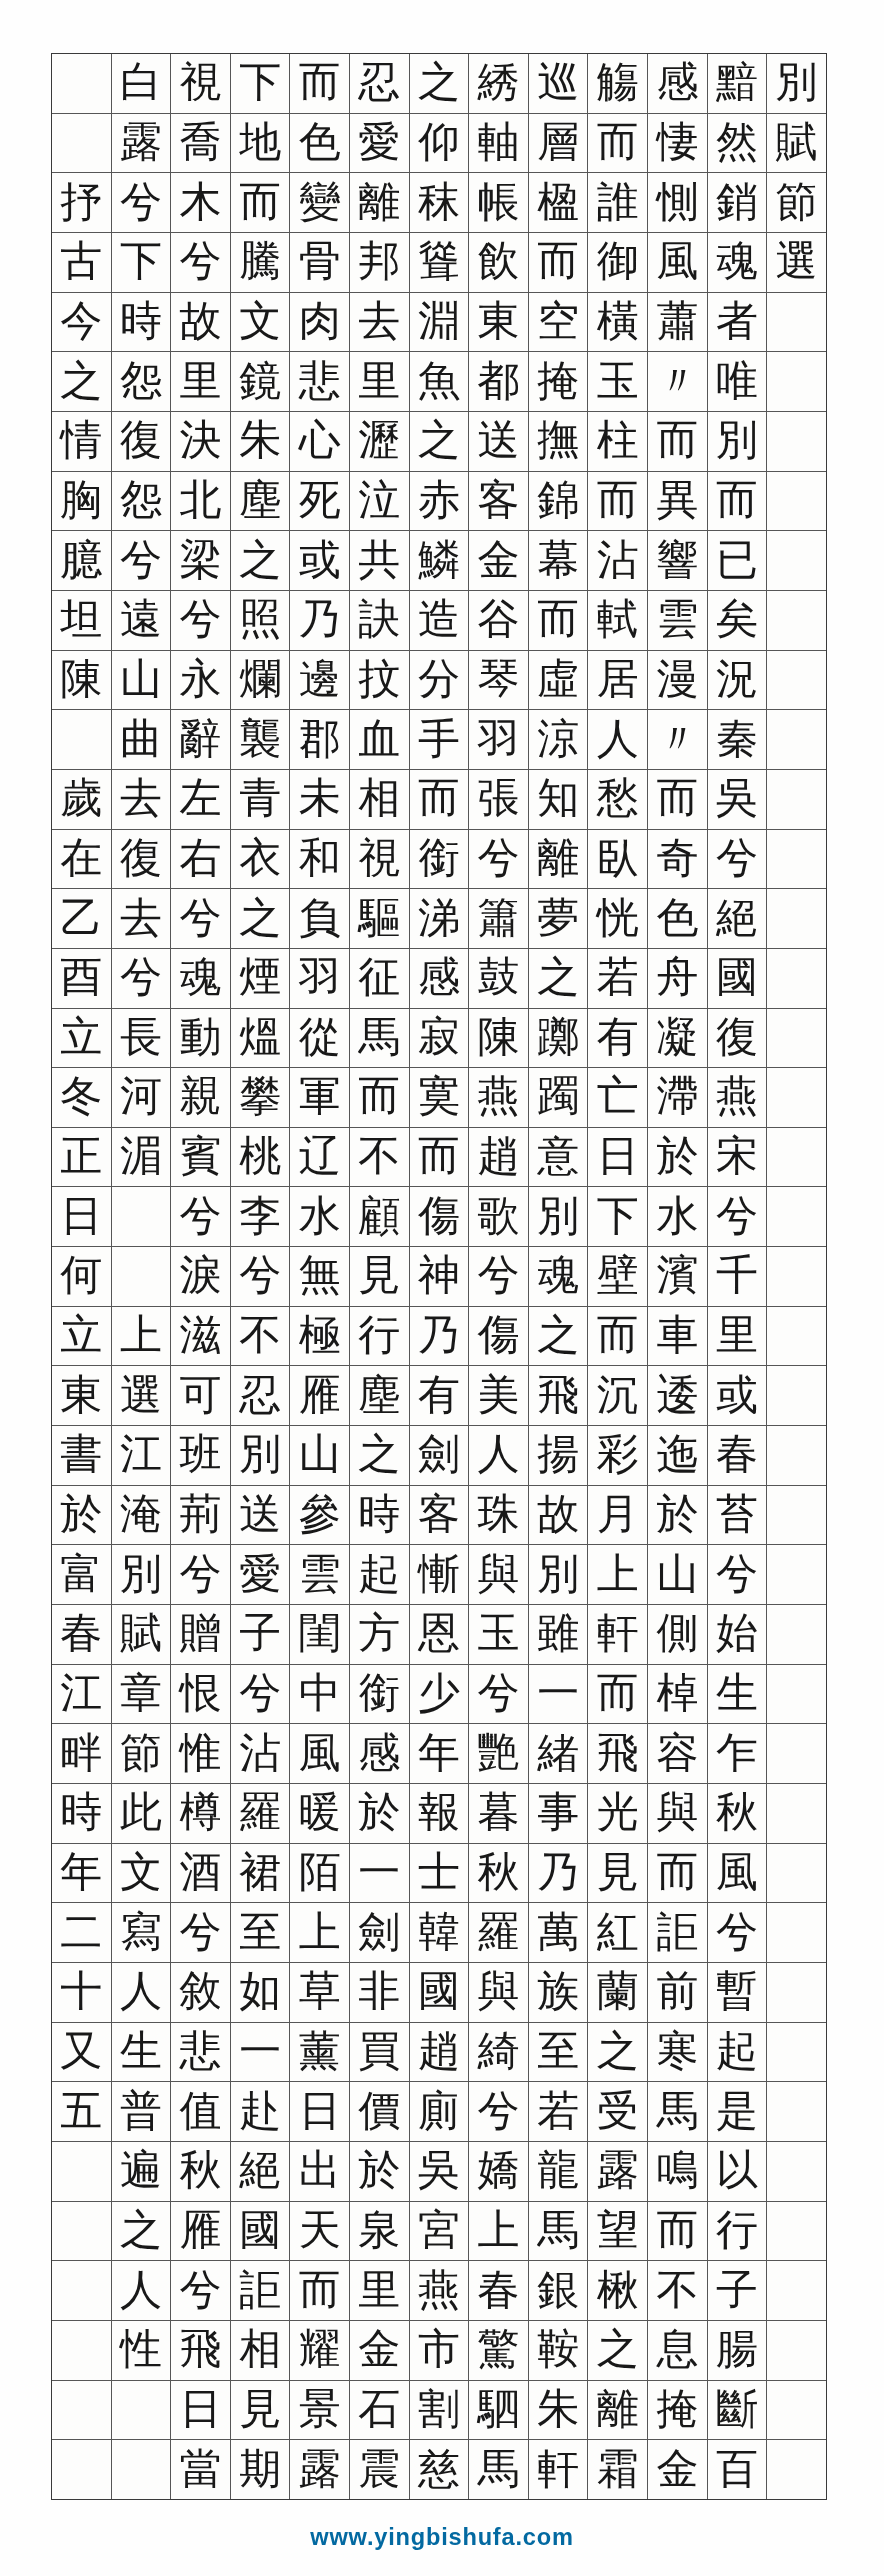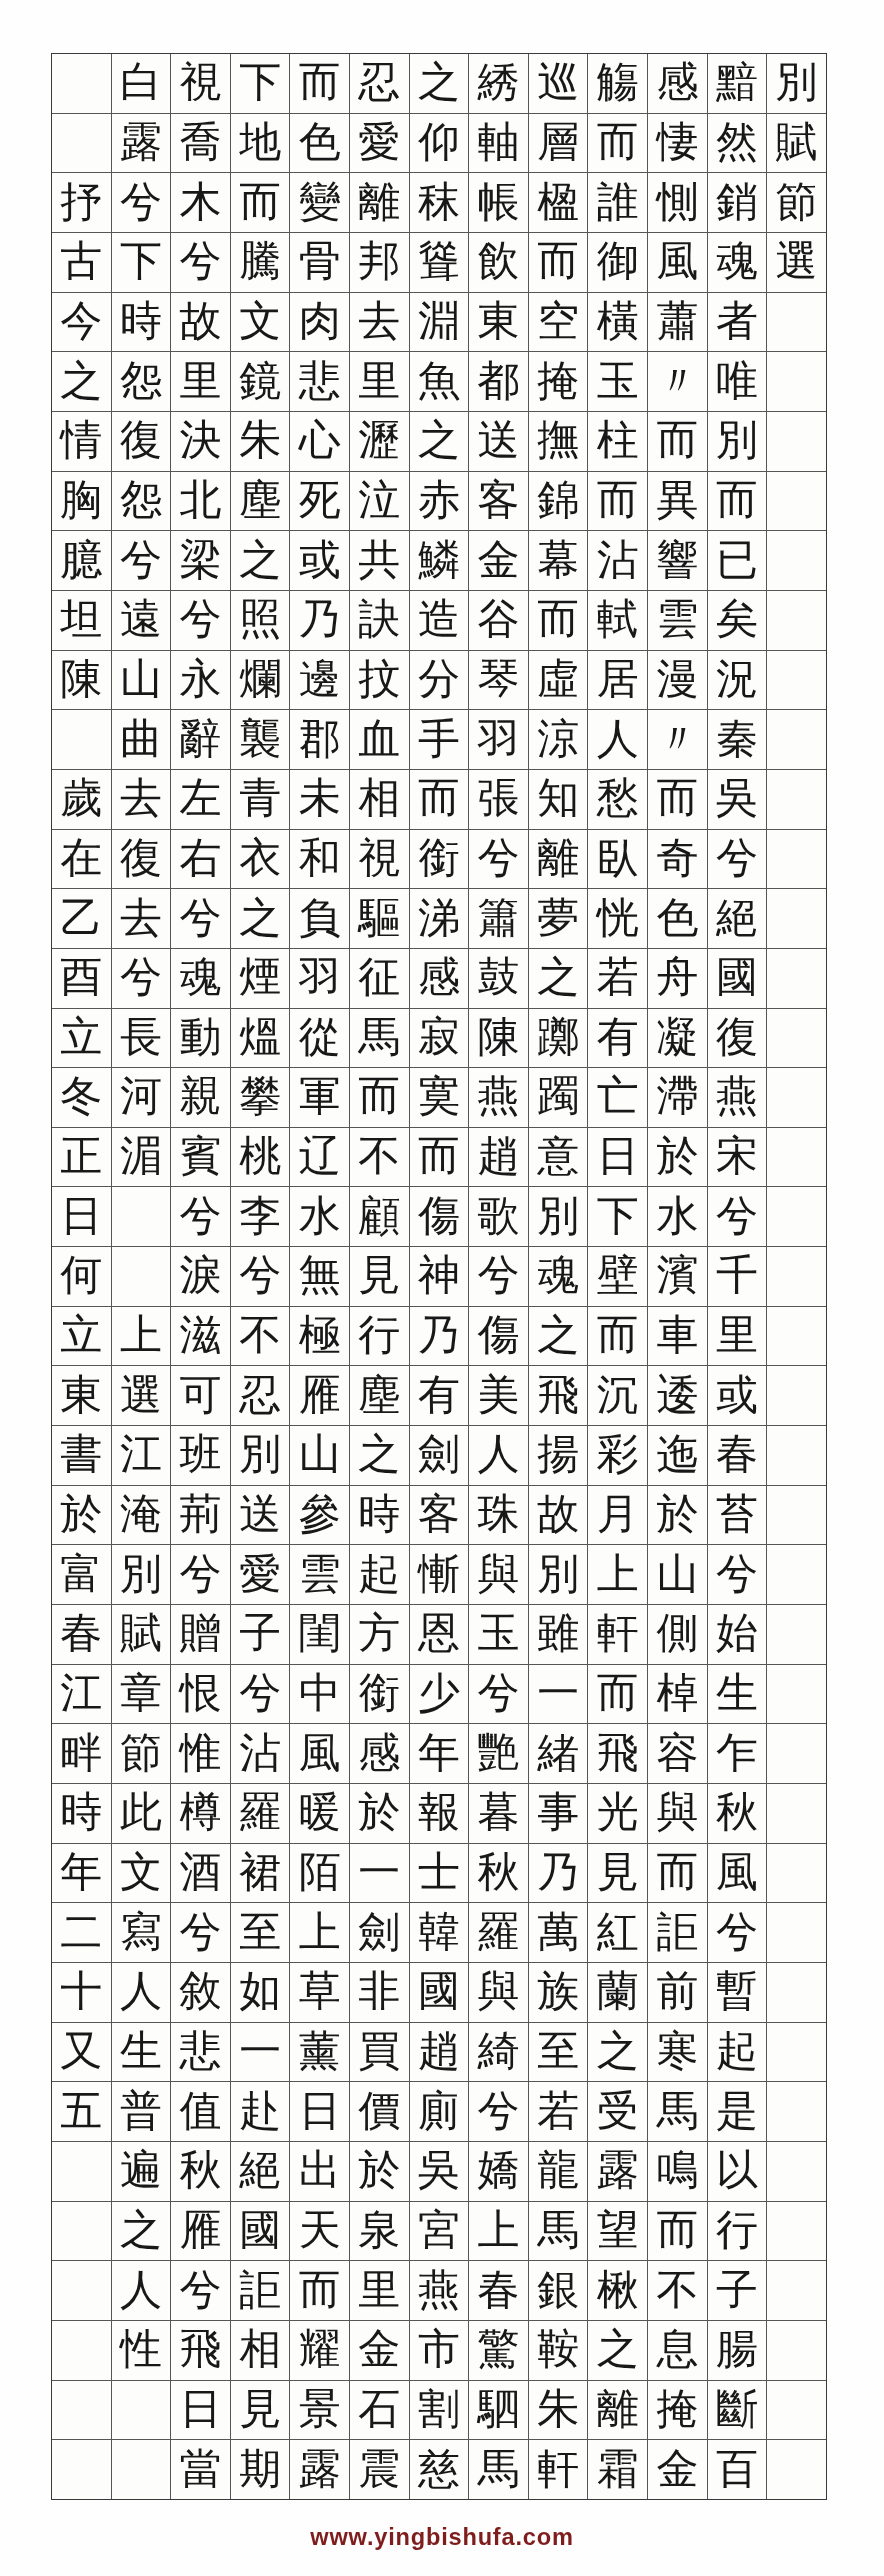--- a/index.html
+++ b/index.html
@@ -57,21 +57,21 @@
   }
   .watermark {
     position: absolute;
     left: 50%;
     top: 2524px;
     transform: translateX(-50%);
     font-family: "Liberation Sans", "DejaVu Sans", sans-serif;
     font-weight: bold;
     font-size: 23.6px;
     letter-spacing: 0.8px;
-    color: #7f1d1d;
+    color: #0369a1;
     white-space: nowrap;
   }
 </style>
 </head>
 <body>
 
 <div class="sheet">
   <div class="grid" id="calligraphy-grid">
       <div class="gcol">
         <div class="cell"></div>

